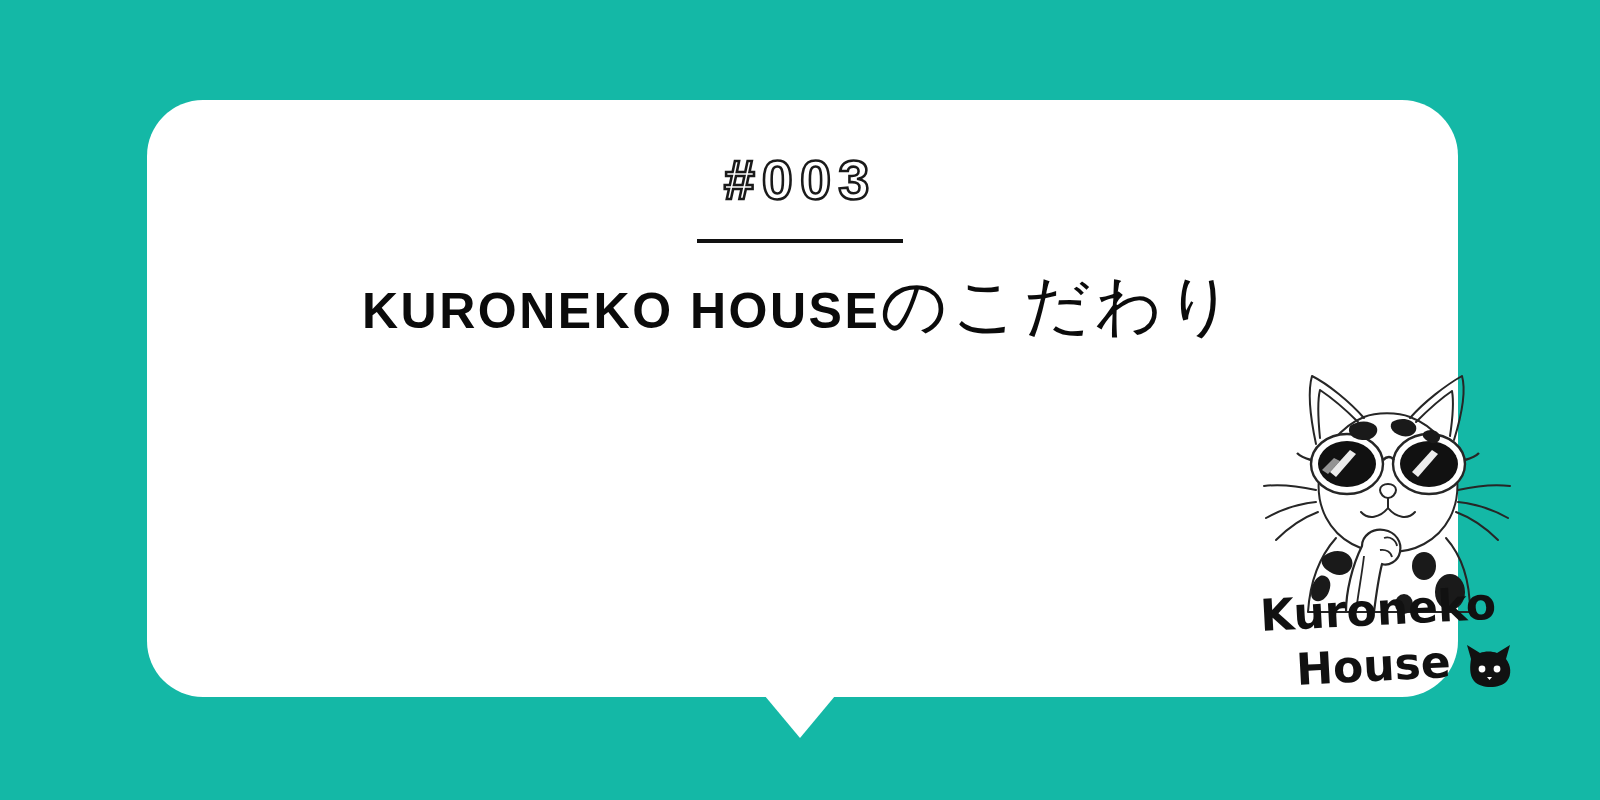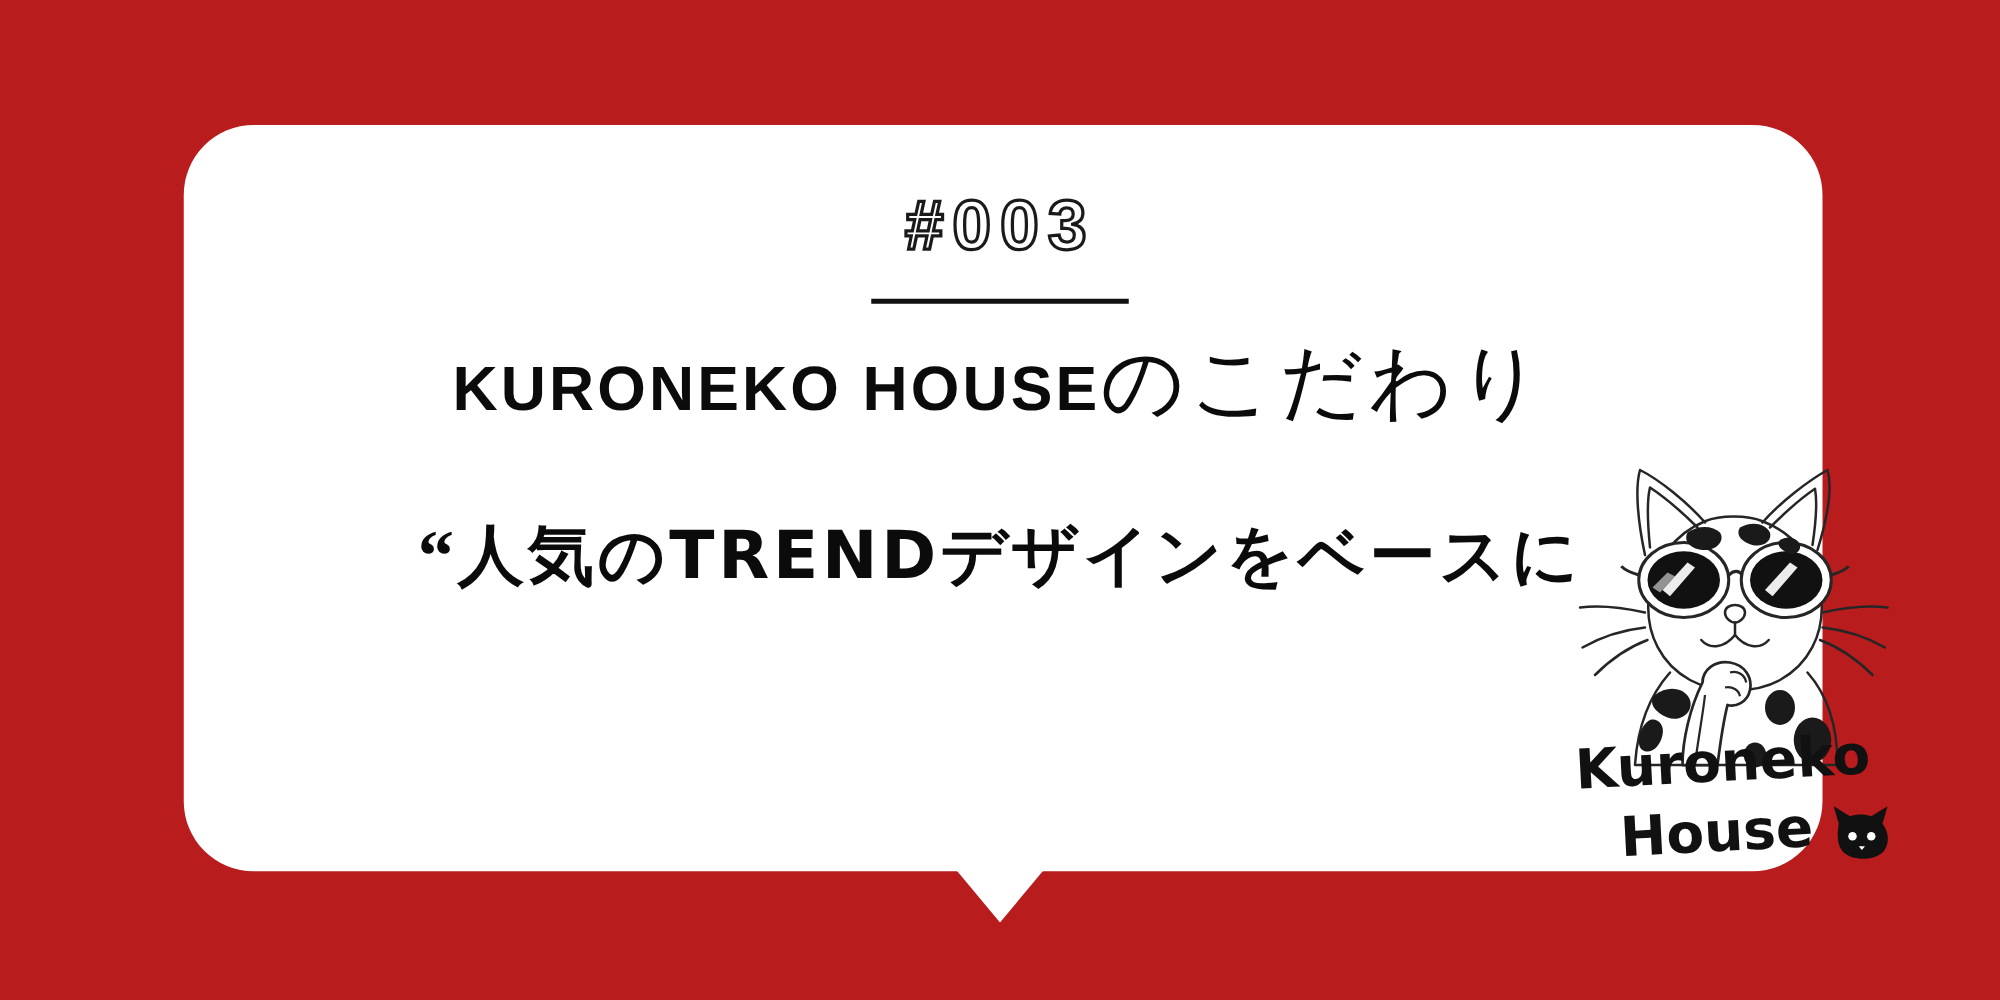--- a/index.html
+++ b/index.html
@@ -13,21 +13,21 @@
     font-family: "Liberation Sans", "DejaVu Sans", sans-serif;
     background: #FBEC18;
     position: relative;
   }
 
   #stage {
     position: absolute;
     inset: 0;
     width: 1600px;
     height: 800px;
-    background: #b91c1c;
+    background: #14b8a6;
   }
 
   
   .bubble-card {
     position: absolute;
     left: 147px;
     top: 100px;
     width: 1311px;
     height: 597px;
     background: #FFFFFF;
@@ -154,23 +154,20 @@
 
   <div class="issue-number">#003</div>
 
   <div class="divider"></div>
 
   <div class="headline">
     <span class="latin">KURONEKO HOUSE</span><span class="jp">のこだわり</span>
   </div>
 
   <div class="quote-block">
-    <div class="quote-line">
-      <span class="qmark">“</span><span>人気のTRENDデザインをベースに</span>
-    </div>
   </div>
 
   <div class="cat-art">
     <svg viewBox="0 0 260 260" xmlns="http://www.w3.org/2000/svg">
       <g fill="none" stroke="#262626" stroke-width="2" stroke-linecap="round" stroke-linejoin="round">
 
         <path d="M58 84 C52 56 50 30 54 16 C70 24 92 42 106 58"></path>
         <path d="M196 80 C204 54 208 30 204 16 C188 25 166 42 152 58"></path>
         <path d="M62 78 C60 58 59 42 62 30 C74 38 90 52 100 62"></path>
         <path d="M192 76 C195 56 196 42 194 31 C182 39 168 52 158 62"></path>

